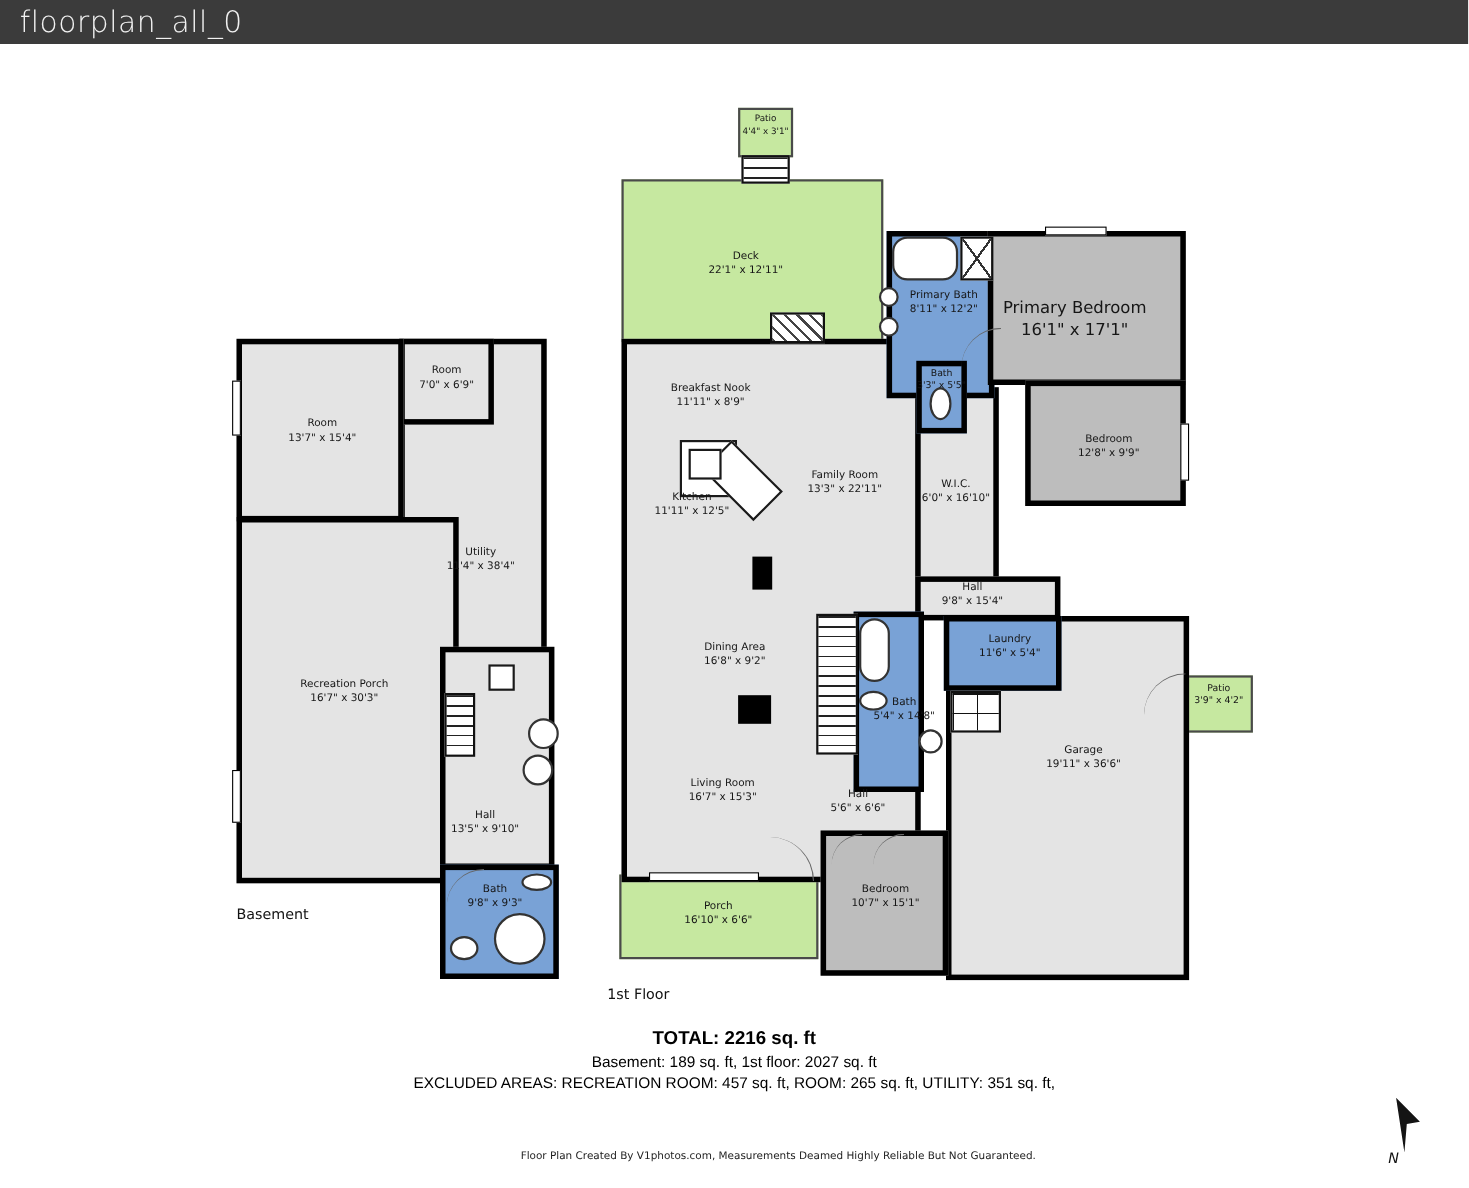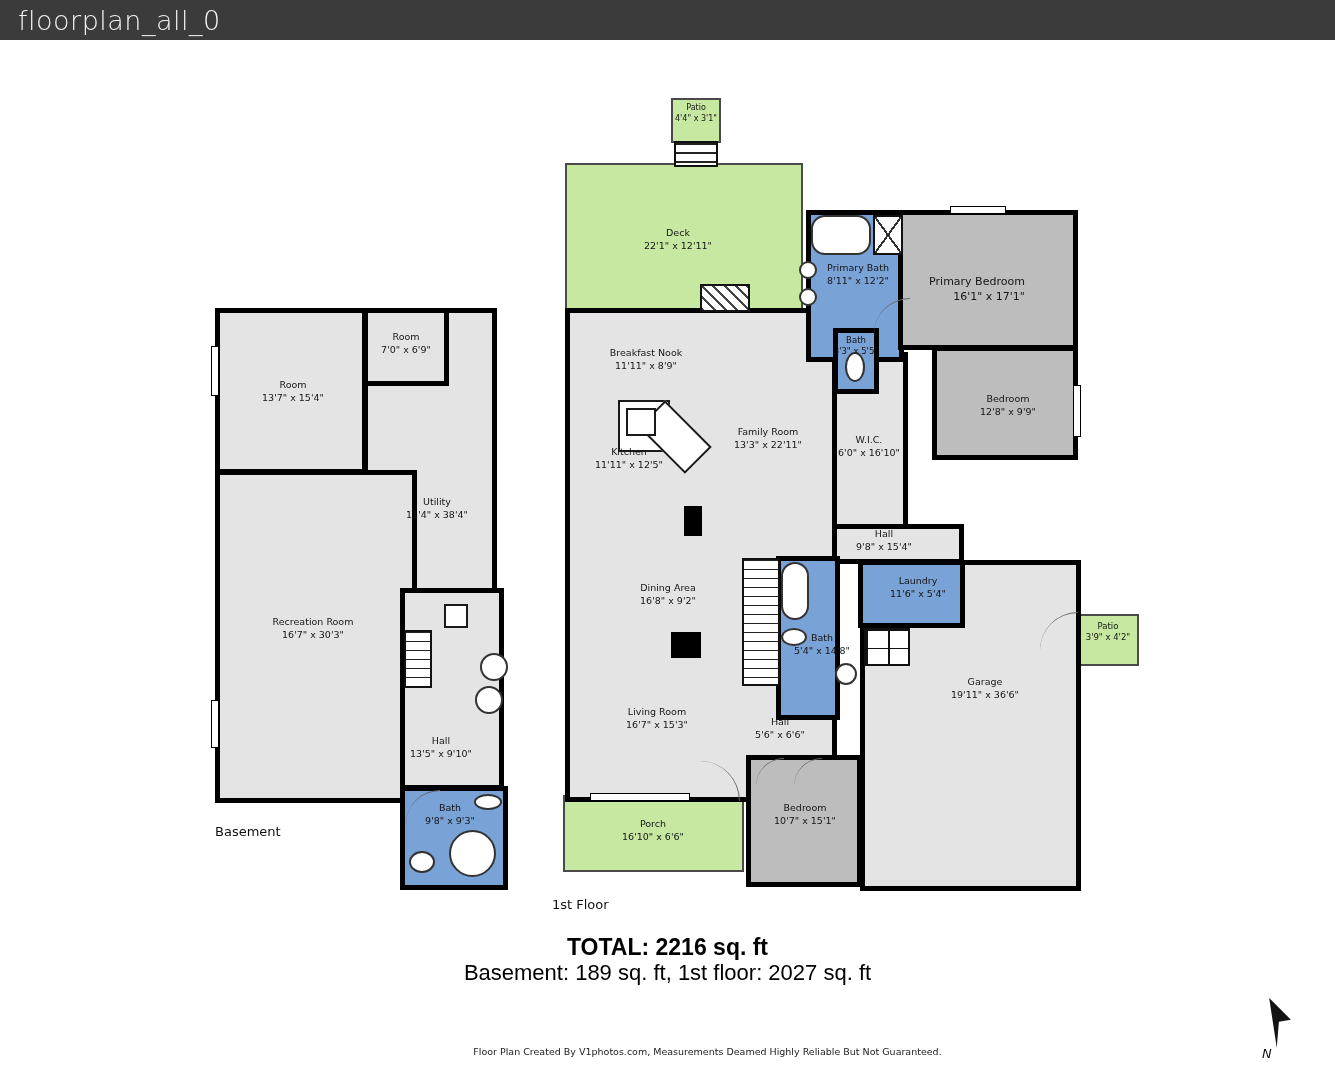--- a/index.html
+++ b/index.html
@@ -25,22 +25,22 @@
                       linear-gradient(to bottom right,transparent calc(50% - 1px),#333 calc(50% - 1px) calc(50% + 1px),transparent calc(50% + 1px));}
   .fx-grid{background:#fff;border:2px solid #111;
      background-image:repeating-linear-gradient(to right,#111 0 1.5px,transparent 1.5px 22px),
                       repeating-linear-gradient(to bottom,#111 0 1.5px,transparent 1.5px 18px);}
   .fx-arc{border:none;border-top:1.6px solid #666;border-top-left-radius:100% 100%;background:transparent;z-index:2;}
   .fx-window{background:#fff;border:1px solid #000;z-index:3;}
   .rlabel{position:absolute;transform:translate(-50%,-50%);text-align:center;color:#161616;
           z-index:5;line-height:1.32;white-space:nowrap;}
   .caption{position:absolute;font-size:13px;color:#111;z-index:5;}
   .summary{position:absolute;left:0;top:934px;width:100%;text-align:center;color:#000;z-index:6;}
-  .summary .t{font-size:23px;font-weight:bold;margin-bottom:2px;font-family:"Liberation Sans",sans-serif;}
-  .summary .l{font-size:22px;line-height:19px;font-family:"Liberation Sans",sans-serif;}
+  .summary .t{font-size:17px;font-weight:bold;margin-bottom:2px;font-family:"Liberation Sans",sans-serif;}
+  .summary .l{font-size:14px;line-height:19px;font-family:"Liberation Sans",sans-serif;}
   .footer{position:absolute;left:0;top:1046px;width:100%;text-align:center;font-size:9.5px;
           color:#222;z-index:6;font-family:"DejaVu Sans",sans-serif;margin-left:40px;}
   .compass{position:absolute;left:1262px;top:998px;z-index:6;}
   .compass .n{position:absolute;left:0px;top:48px;font-size:13px;font-style:italic;color:#111;}
 </style>
 </head>
 <body>
 
 <div class="page">
   <div class="titlebar">
@@ -70,21 +70,21 @@
       </div>
       <div class="rlabel" style="left: 406px; top: 344px; font-size: 9.5px;">
         <div>Room</div>
         <div>7'0" x 6'9"</div>
       </div>
       <div class="rlabel" style="left: 293px; top: 392px; font-size: 9.5px;">
         <div>Room</div>
         <div>13'7" x 15'4"</div>
       </div>
       <div class="rlabel" style="left: 313px; top: 629px; font-size: 9.5px;">
-        <div>Recreation Room</div>
+        <div>Recreation Porch</div>
         <div>16'7" x 30'3"</div>
       </div>
       <div class="rlabel" style="left: 441px; top: 748px; font-size: 9.5px;">
         <div>Hall</div>
         <div>13'5" x 9'10"</div>
       </div>
       <div class="rlabel" style="left: 450px; top: 815px; font-size: 9.5px;">
         <div>Bath</div>
         <div>9'8" x 9'3"</div>
       </div>
@@ -142,21 +142,21 @@
         <div>6'0" x 16'10"</div>
       </div>
       <div class="rlabel" style="left: 985px; top: 689px; font-size: 9.5px;">
         <div>Garage</div>
         <div>19'11" x 36'6"</div>
       </div>
       <div class="rlabel" style="left: 858px; top: 275px; font-size: 9.5px;">
         <div>Primary Bath</div>
         <div>8'11" x 12'2"</div>
       </div>
-      <div class="rlabel" style="left: 977px; top: 290px; font-size: 11px; text-align: right;">
+      <div class="rlabel" style="left: 977px; top: 290px; font-size: 15px;">
         <div>Primary Bedroom</div>
         <div>16'1" x 17'1"</div>
       </div>
       <div class="rlabel" style="left: 856px; top: 346px; font-size: 8.5px;">
         <div>Bath</div>
         <div>3'3" x 5'5"</div>
       </div>
       <div class="rlabel" style="left: 1008px; top: 406px; font-size: 9.5px;">
         <div>Bedroom</div>
         <div>12'8" x 9'9"</div>
@@ -208,20 +208,21 @@
       <div class="rlabel" style="left: 780px; top: 729px; font-size: 9.5px;">
         <div>Hall</div>
         <div>5'6" x 6'6"</div>
       </div>
       <div class="caption" style="left: 552px; top: 897px;">1st Floor</div>
     </div>
 
   <div class="summary">
     <div class="t">TOTAL: 2216 sq. ft</div>
     <div class="l">Basement: 189 sq. ft, 1st floor: 2027 sq. ft</div>
+    <div class="l">EXCLUDED AREAS: RECREATION ROOM: 457 sq. ft, ROOM: 265 sq. ft, UTILITY: 351 sq. ft,</div>
   </div>
 
   <div class="footer">Floor Plan Created By V1photos.com, Measurements Deamed Highly Reliable But Not Guaranteed.</div>
 
   <div class="compass">
     <svg width="36" height="52" viewBox="0 0 30 48">
       <polygon points="5,0 25,20 14,22 12,46" fill="#141414"></polygon>
     </svg>
     <span class="n">N</span>
   </div>

